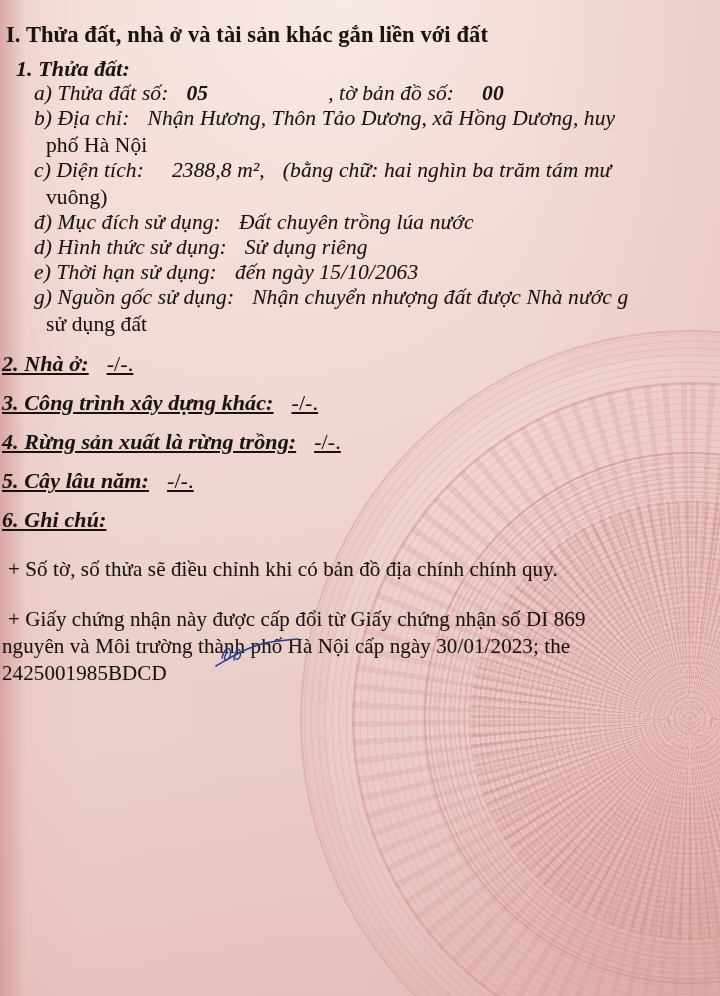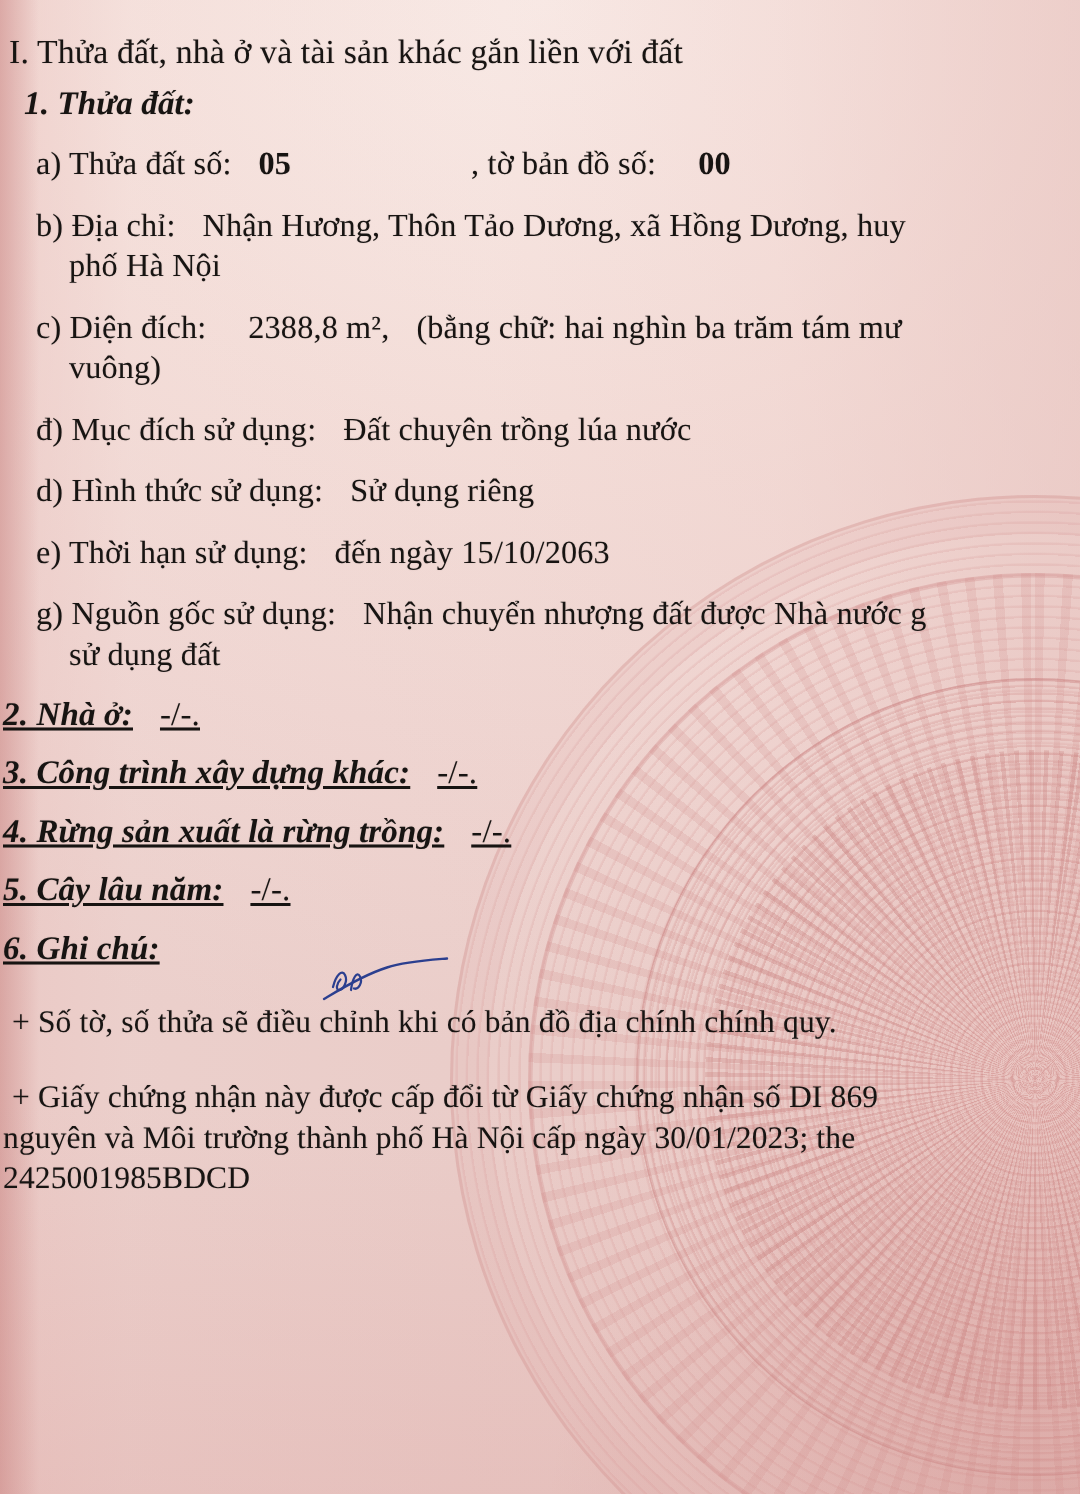--- a/index.html
+++ b/index.html
@@ -128,34 +128,35 @@
   .line {
     position: relative;
     font-size: 21.5px;
     line-height: 25px;
     white-space: nowrap;
     letter-spacing: 0.1px;
     text-shadow: 0 0 1px rgba(40,30,28,0.18);
   }
 
   .h-main {
-    font-weight: normal;
+    font-weight: bold;
     font-size: 22.5px;
     padding-left: 6px;
   }
   .h-sub {
     font-weight: bold;
     font-style: italic;
     font-size: 22px;
     padding-left: 16px;
     margin-top: 9px;
   }
   .item {
-    padding-left: 24px;
-    margin-top: 16px;
+    padding-left: 34px;
+    margin-top: 0;
+    font-style: italic;
   }
   .cont {
     padding-left: 46px;
     margin-top: 2px;
   }
   .sec {
     font-weight: bold;
     font-style: italic;
     font-size: 22px;
     padding-left: 2px;
@@ -210,21 +211,21 @@
     <div class="line item">
       <span>a) Thửa đất số:</span><span class="gap-c"></span><span class="val">05</span><span class="gap-a"></span><span>, tờ bản đồ số:</span><span class="gap-b"></span><span class="val">00</span>
     </div>
 
     <div class="line item">
       <span>b) Địa chỉ:</span><span class="gap-c"></span><span>Nhận Hương, Thôn Tảo Dương, xã Hồng Dương, huy</span>
     </div>
     <div class="line cont">phố Hà Nội</div>
 
     <div class="line item">
-      <span>c) Diện đích:</span><span class="gap-b"></span><span>2388,8 m²,</span><span class="gap-c"></span><span>(bằng chữ: hai nghìn ba trăm tám mư</span>
+      <span>c) Diện tích:</span><span class="gap-b"></span><span>2388,8 m²,</span><span class="gap-c"></span><span>(bằng chữ: hai nghìn ba trăm tám mư</span>
     </div>
     <div class="line cont">vuông)</div>
 
     <div class="line item">
       <span>đ) Mục đích sử dụng:</span><span class="gap-c"></span><span>Đất chuyên trồng lúa nước</span>
     </div>
 
     <div class="line item">
       <span>d) Hình thức sử dụng:</span><span class="gap-c"></span><span>Sử dụng riêng</span>
     </div>

